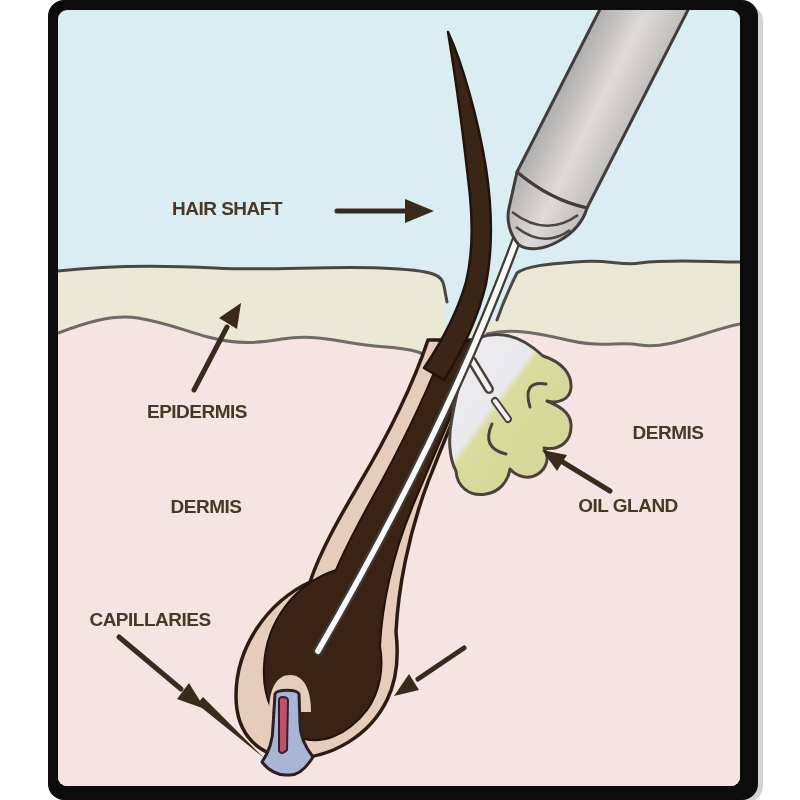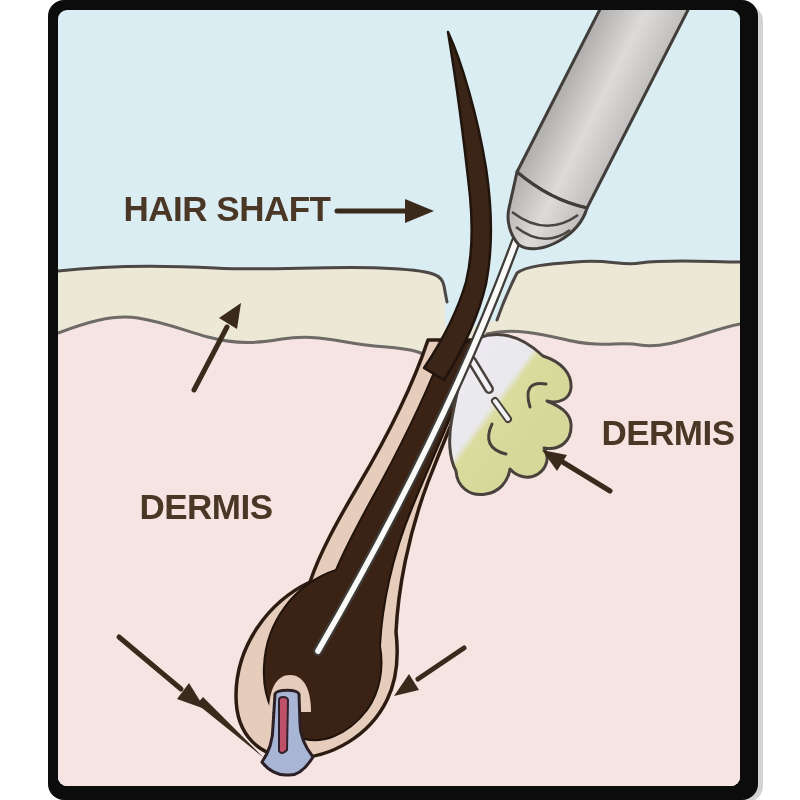--- a/index.html
+++ b/index.html
@@ -1,20 +1,20 @@
 <!DOCTYPE html>
 <html><head>
 <meta charset="utf-8">
 <style>
   html,body{margin:0;padding:0;background:#ffffff;}
   .page{position:relative;width:800px;height:800px;background:#ffffff;overflow:hidden;
         font-family:"Liberation Sans","DejaVu Sans",sans-serif;}
   .scene-svg{position:absolute;left:0;top:0;width:800px;height:800px;}
   .diagram-label{position:absolute;transform:translate(-50%,-50%);
-    font-weight:700;font-size:35px;letter-spacing:-0.5px;color:#4a3726;
+    font-weight:700;font-size:19px;letter-spacing:-0.5px;color:#4a3726;
     white-space:nowrap;user-select:none;}
 </style>
 </head>
 <body>
 
 <div class="page">
 
   <svg class="scene-svg" viewBox="0 0 800 800">
     <defs>
       <clipPath id="innerClip">
@@ -136,15 +136,18 @@
         <g>
           <path stroke-width="5" d="M119,637 L181,689"></path>
           <path stroke="none" d="M205,709 L177,699 L189,683 Z"></path>
           <path stroke="none" d="M197,704 L203,697 L264,758 Z"></path>
         </g>
       </g>
     </g>
   </svg>
 
   <div class="diagram-label" style="left:227px;top:209px;">HAIR SHAFT</div>
+  <div class="diagram-label" style="left:197px;top:412px;">EPIDERMIS</div>
   <div class="diagram-label" style="left:206px;top:507px;">DERMIS</div>
+  <div class="diagram-label" style="left:150px;top:620px;">CAPILLARIES</div>
   <div class="diagram-label" style="left:668px;top:433px;">DERMIS</div>
+  <div class="diagram-label" style="left:628px;top:506px;">OIL GLAND</div>
 </div>
 
 </body></html>

